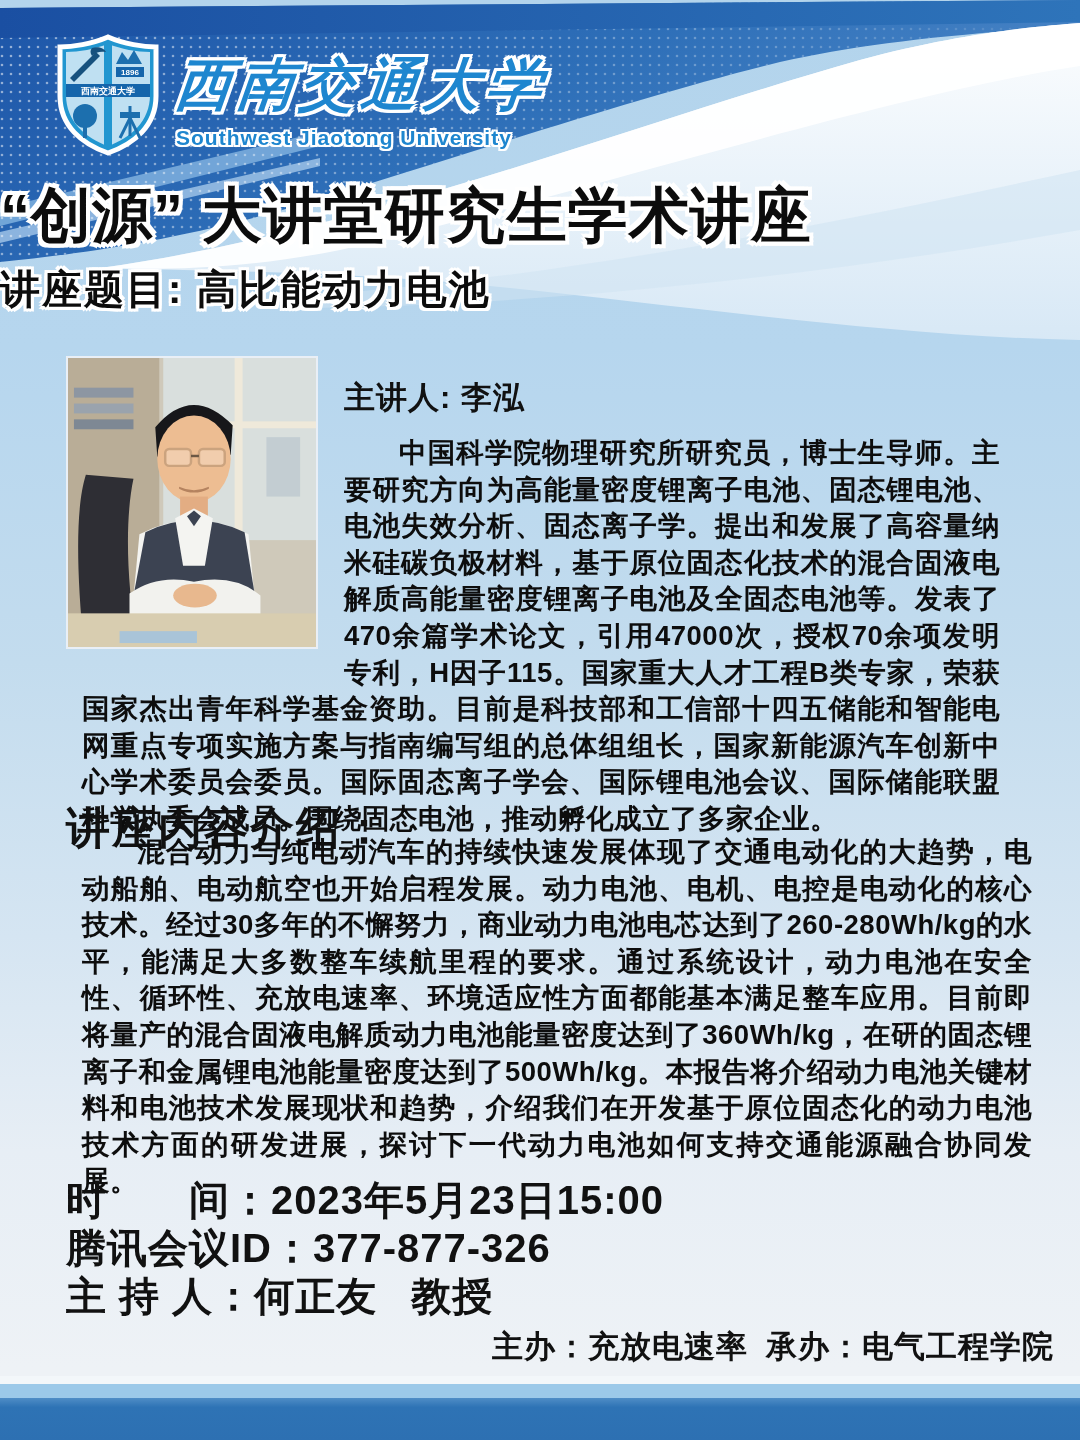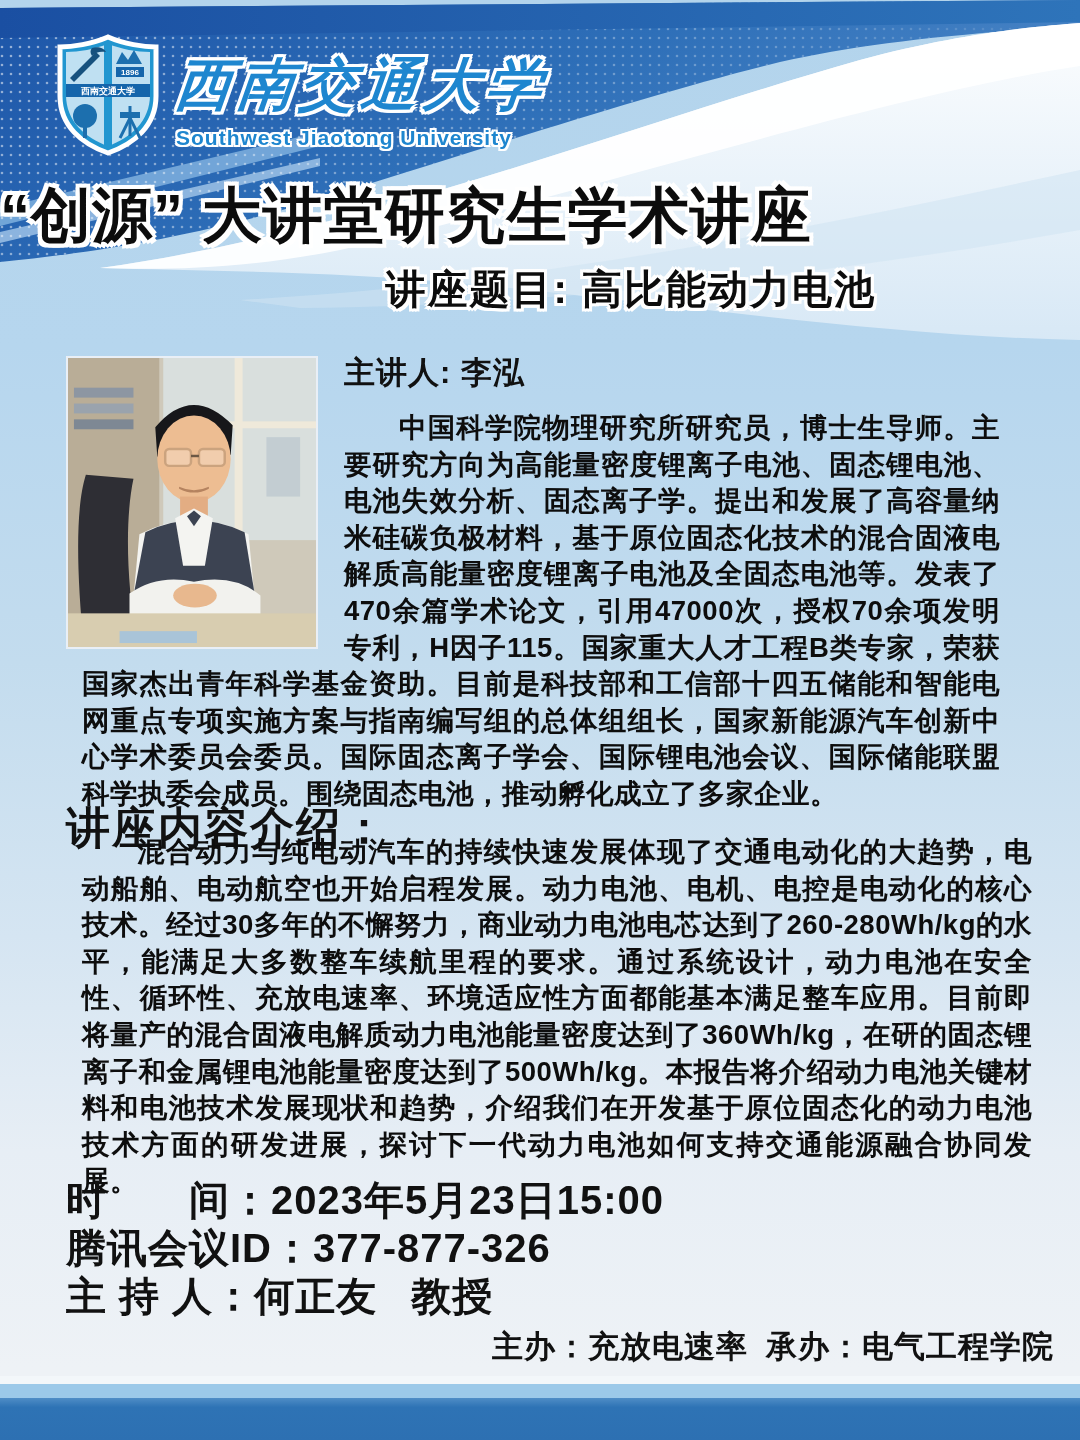--- a/index.html
+++ b/index.html
@@ -23,27 +23,27 @@
     text-shadow:-2px -2px 0 #fff,2px -2px 0 #fff,-2px 2px 0 #fff,2px 2px 0 #fff,0 -2px 0 #fff,0 2px 0 #fff,-2px 0 0 #fff,2px 0 0 #fff;
   }
   .outline{
     text-shadow:-4px -4px 0 #fff,4px -4px 0 #fff,-4px 4px 0 #fff,4px 4px 0 #fff,0 -4px 0 #fff,0 4px 0 #fff,-4px 0 0 #fff,4px 0 0 #fff;
   }
   .series-title{
     position:absolute;top:176px;left:0;width:1080px;
     font-size:60px;font-weight:900;letter-spacing:1px;color:#0c0c0c;
   }
   .topic-line{
-    position:absolute;top:262px;left:0;width:876px;text-align:right;
+    position:absolute;top:262px;left:0;width:876px;text-align:left;
     font-size:40px;font-weight:900;color:#0c0c0c;letter-spacing:2px;
     text-shadow:-3px -3px 0 #fff,3px -3px 0 #fff,-3px 3px 0 #fff,3px 3px 0 #fff,0 -3px 0 #fff,0 3px 0 #fff,-3px 0 0 #fff,3px 0 0 #fff;
   }
   .bio-section{position:absolute;left:66px;top:352px;width:950px;}
   .photo{float:left;width:252px;height:293px;margin:4px 26px 6px 0;border:2px solid #e9eff6;box-sizing:border-box;background:#cfc9ba;}
-  .speaker-line{font-size:31px;font-weight:800;line-height:42px;letter-spacing:1px;}
+  .speaker-line{font-size:31px;font-weight:800;line-height:42px;letter-spacing:1px;margin-top:25px;}
   .body-text{
     font-size:27.5px;line-height:36.6px;font-weight:700;letter-spacing:0.5px;
     text-align:justify;margin:16px;text-indent:2em;color:#0d0d0d;
   }
   .content-heading{position:absolute;left:66px;top:799px;font-size:44px;font-weight:700;letter-spacing:2px;}
   .content-paragraph{position:absolute;left:66px;top:818px;width:950px;}
   .schedule{position:absolute;left:66px;top:1176px;width:950px;}
   .sched-row{font-size:40px;font-weight:900;line-height:48px;letter-spacing:1px;white-space:nowrap;}
   .organizer-row{
     position:absolute;right:68px;top:1326px;font-size:31px;font-weight:900;letter-spacing:1px;white-space:nowrap;

